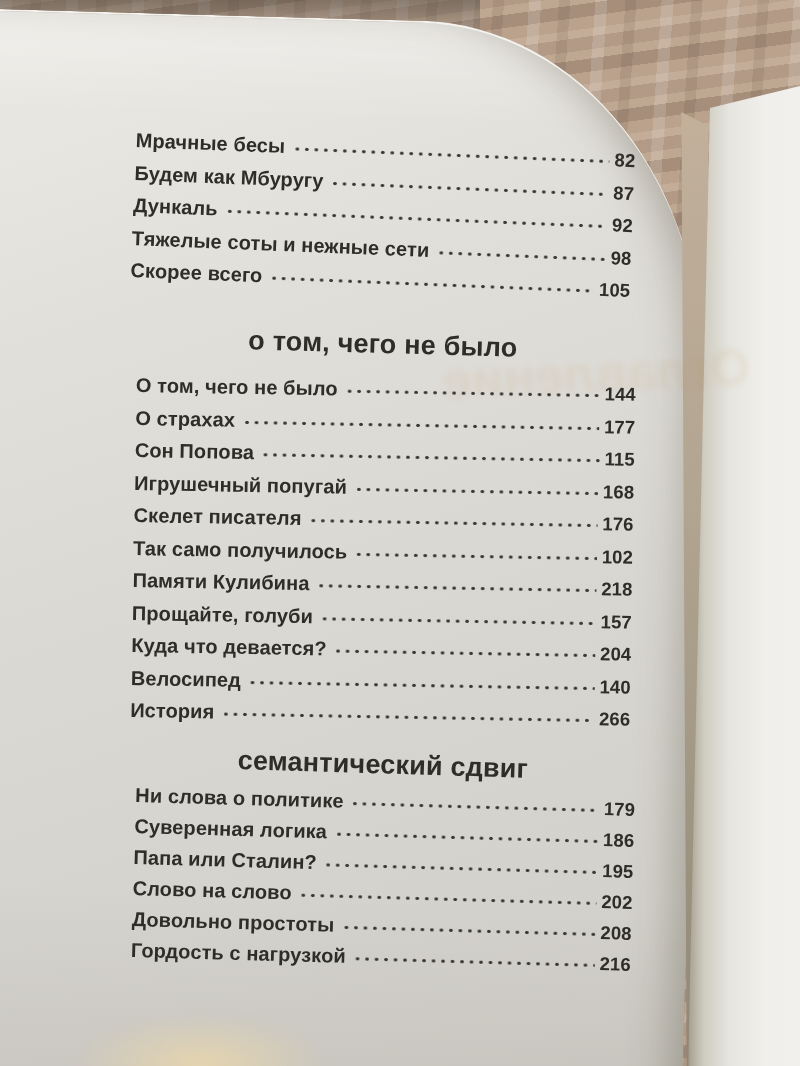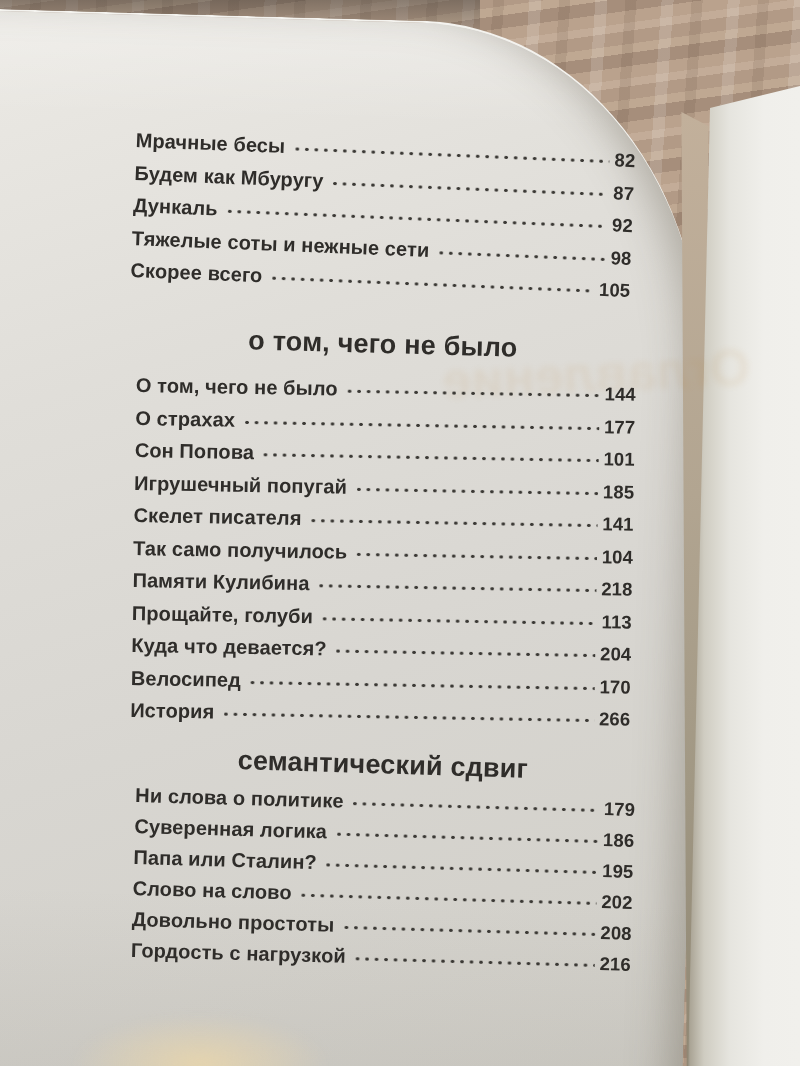--- a/index.html
+++ b/index.html
@@ -149,56 +149,56 @@
       <span class="pagenum">144</span>
     </div>
     <div class="toc-row">
       <span>О страхах</span>
       <span class="leader"></span>
       <span class="pagenum">177</span>
     </div>
     <div class="toc-row">
       <span>Сон Попова</span>
       <span class="leader"></span>
-      <span class="pagenum">101</span>
+      <span class="pagenum">115</span>
     </div>
     <div class="toc-row">
       <span>Игрушечный попугай</span>
       <span class="leader"></span>
-      <span class="pagenum">185</span>
+      <span class="pagenum">168</span>
     </div>
     <div class="toc-row">
       <span>Скелет писателя</span>
       <span class="leader"></span>
-      <span class="pagenum">141</span>
+      <span class="pagenum">176</span>
     </div>
     <div class="toc-row">
       <span>Так само получилось</span>
       <span class="leader"></span>
-      <span class="pagenum">104</span>
+      <span class="pagenum">102</span>
     </div>
     <div class="toc-row">
       <span>Памяти Кулибина</span>
       <span class="leader"></span>
       <span class="pagenum">218</span>
     </div>
     <div class="toc-row">
       <span>Прощайте, голуби</span>
       <span class="leader"></span>
-      <span class="pagenum">113</span>
+      <span class="pagenum">157</span>
     </div>
     <div class="toc-row">
       <span>Куда что девается?</span>
       <span class="leader"></span>
       <span class="pagenum">204</span>
     </div>
     <div class="toc-row">
       <span>Велосипед</span>
       <span class="leader"></span>
-      <span class="pagenum">170</span>
+      <span class="pagenum">140</span>
     </div>
     <div class="toc-row">
       <span>История</span>
       <span class="leader"></span>
       <span class="pagenum">266</span>
     </div>
   </div>
 
   <div class="toc-heading heading-2">семантический сдвиг</div>
 

